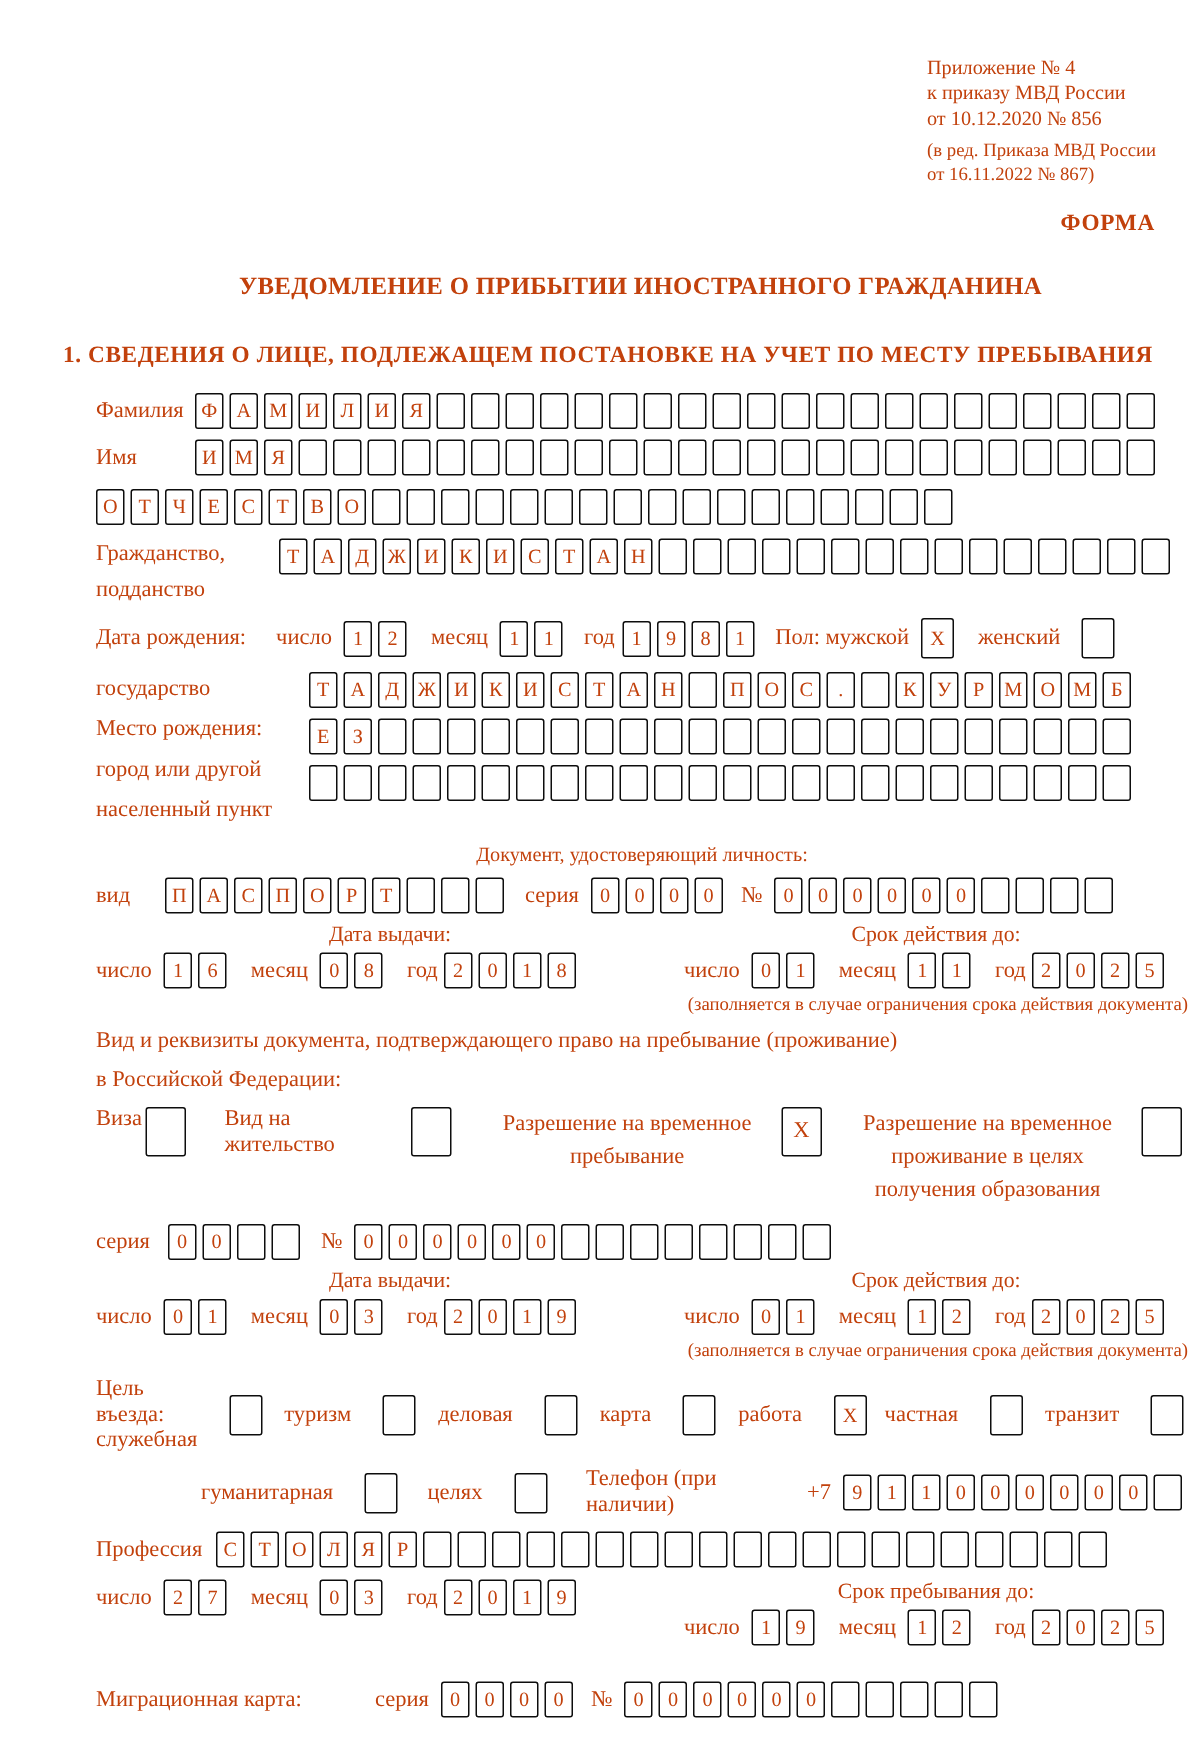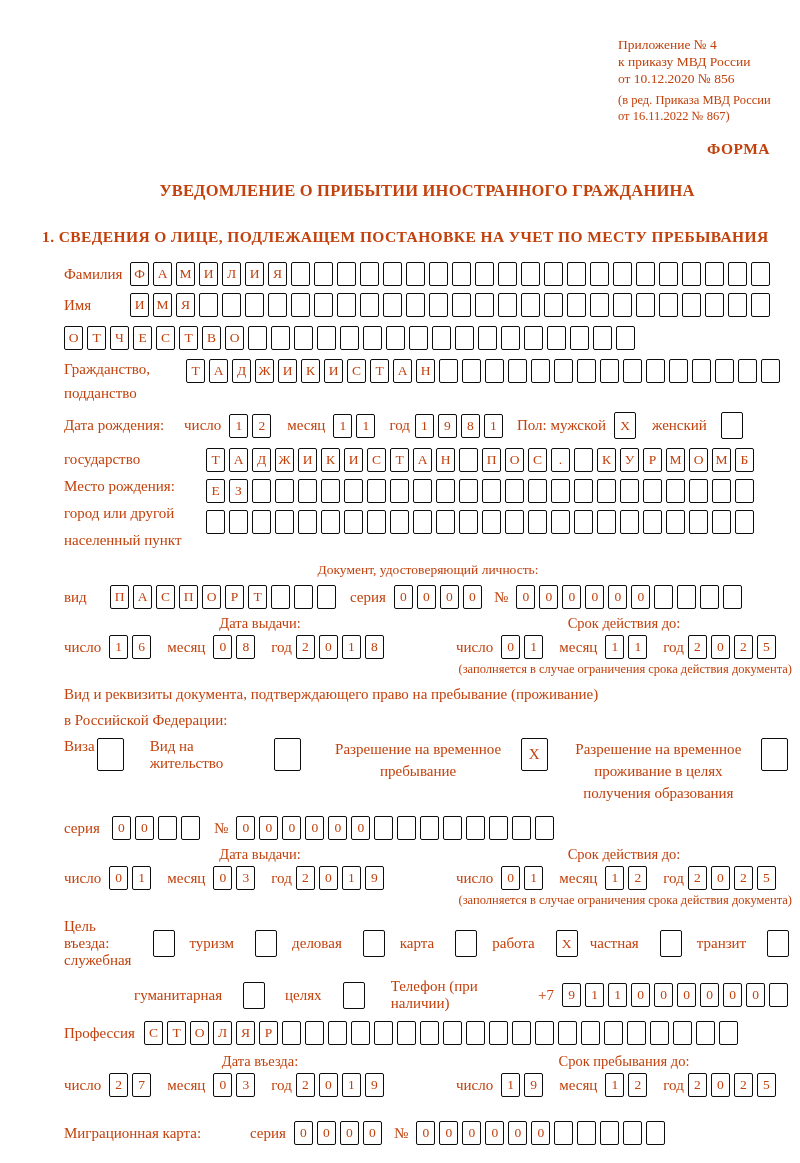--- a/index.html
+++ b/index.html
@@ -604,21 +604,20 @@
           <span class="cell"></span>
           <span class="cell"></span>
           <span class="cell"></span>
           <span class="cell"></span>
           <span class="cell"></span>
         </span>
     </div>
 
     <div class="dpair" style="margin-top:8px">
       <div class="dcol-l">
-        <div class="dhead">Дата въезда:</div>
         <div class="dline">
           <span class="sl">число</span>
           <span class="cells">
               <span class="cell">2</span>
               <span class="cell">7</span>
             </span>
           <span class="sl">месяц</span>
           <span class="cells">
               <span class="cell">0</span>
               <span class="cell">3</span>

